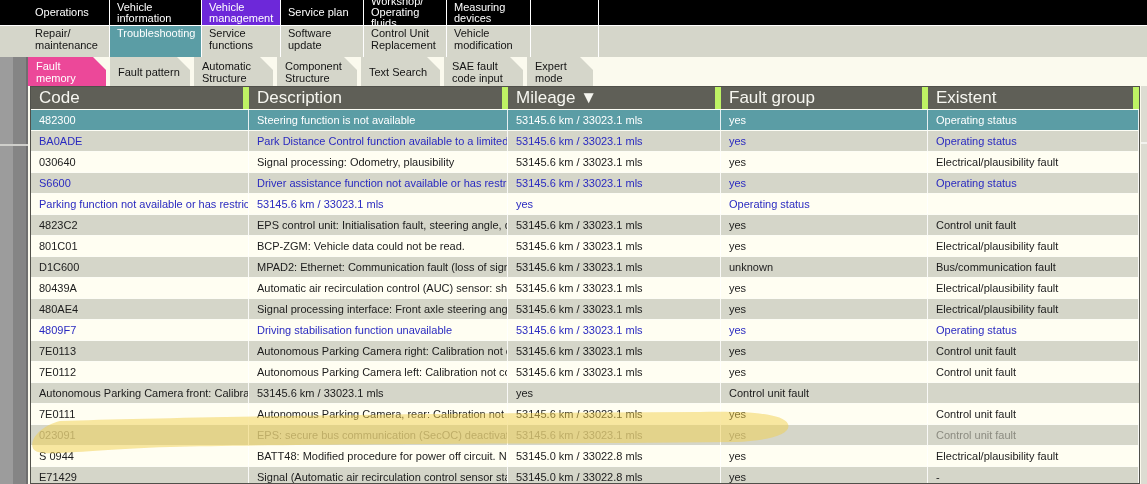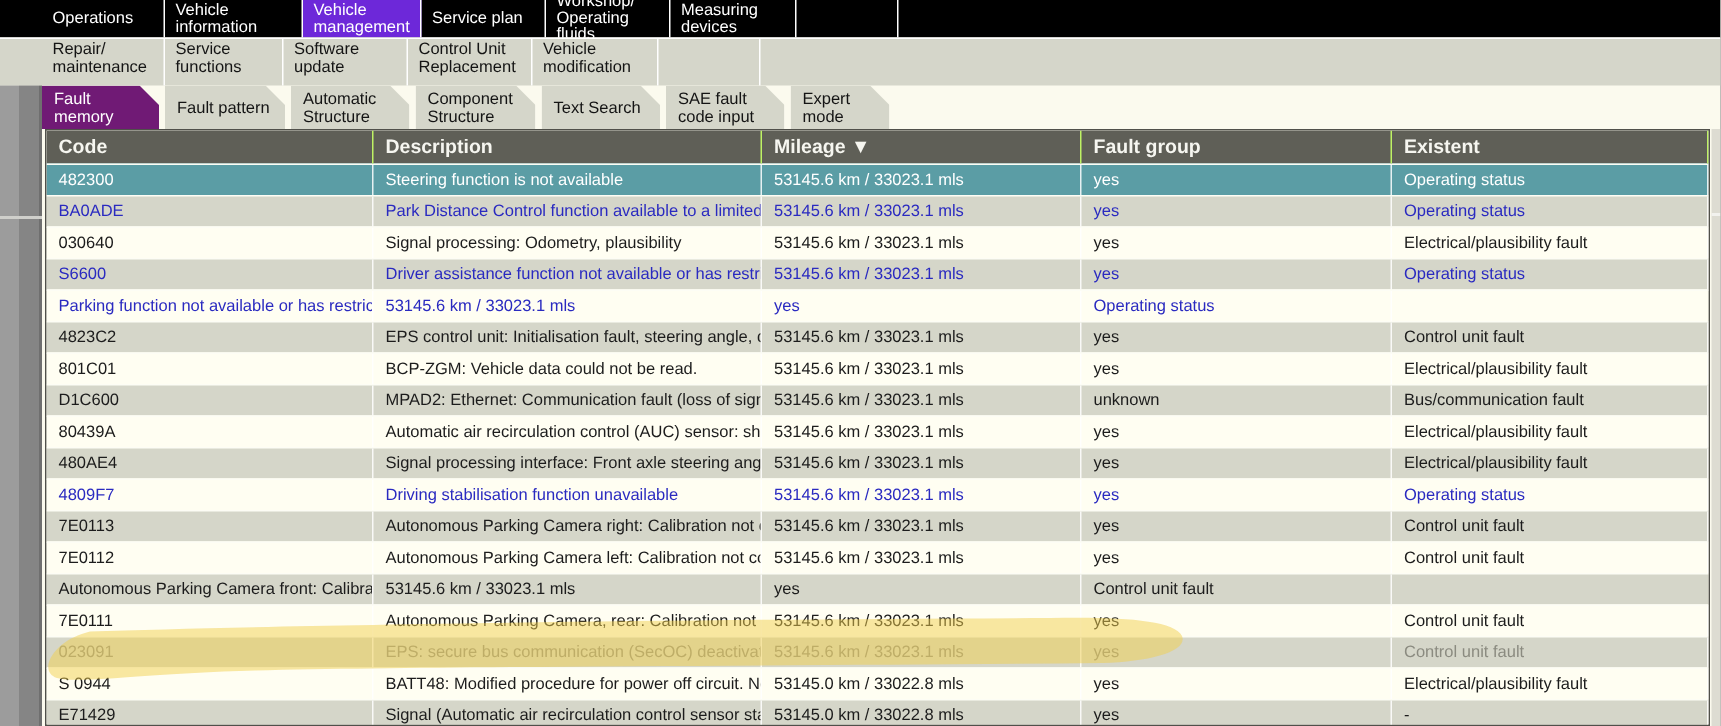--- a/index.html
+++ b/index.html
@@ -22,37 +22,37 @@
            display:flex;padding-left:28px;border-top:1px solid #fff}
   .scell{border-right:1px solid #fff;color:#141414;font-size:11px;line-height:12px;
          display:flex;padding:1px 7px;cursor:default}
   .scell.teal{background:#5b9da5;color:#fff}
 
   
   #tabs{position:absolute;left:28px;top:57px;height:29px;display:flex;gap:4px}
   .tab{height:29px;background:#d5d6ca;color:#141414;font-size:11px;line-height:12px;
        padding:2px 8px;display:flex;align-items:center;
        clip-path:polygon(0 0,calc(100% - 13px) 0,100% 13px,100% 100%,0 100%)}
-  .tab.teal{background:#701a75;color:#fff}
+  .tab.teal{background:#ec4899;color:#fff}
   .tb1{width:78px}.tb2{width:80px}.tb3{width:79px}.tb4{width:80px}.tb5{width:79px}.tb6{width:79px}.tb7{width:66px}
 
   
   #lstrip{position:absolute;left:0;top:57px;width:28px;height:427px;
           background:linear-gradient(90deg,#9c9c9c 0,#9c9c9c 13px,#858585 13px,#858585 26px,#6f6f6f 26px,#6f6f6f 28px)}
   #lstrip-line{position:absolute;left:0;top:144px;width:28px;height:2px;background:#cfcfcb}
   #rstrip{position:absolute;left:1141px;top:86px;width:6px;height:398px;background:#dddcd2}
   #rstrip-line{position:absolute;left:1141px;top:142px;width:6px;height:2px;background:#f2f2ee}
 
   
   #faulttable{position:absolute;left:30px;top:86px;width:1110px;height:398px;
               border:1px solid #50504a;background:#fffef2;overflow:hidden}
   .grid{display:grid;grid-template-columns:218px 259px 213px 207px 1fr}
   #thead{height:22px;background:#5f5f57}
-  .th{color:#f6f6f0;font-weight:bold;font-size:13px;line-height:11px;padding:5px 0 0 8px;
-      border-right:1px solid #bef264;white-space:nowrap;overflow:hidden;cursor:default}
+  .th{color:#f6f6f0;font-weight:normal;font-size:17px;line-height:11px;padding:5px 0 0 8px;
+      border-right:6px solid #bef264;white-space:nowrap;overflow:hidden;cursor:default}
   #tbody .trow{height:21px;border-top:1px solid #fdfdf5}
   .td{font-size:11px;line-height:12px;padding:4px 4px 0 8px;white-space:nowrap;overflow:hidden;
       border-right:1px solid rgba(255,255,255,.85);color:#1c1c1c}
   .trow.ivory{background:#fffef2}
   .trow.gray{background:#d5d6c9}
   .trow.sel{background:#5b9da5}
   .trow.sel .td{color:#fff}
   .trow.link .td{color:#2a2ac0}
   .trow.dim .td{color:#8b8b80}
 
@@ -89,20 +89,23 @@
         <span>Measuring devices</span>
       </div>
 <div class="mspacer1"></div>
       <div class="mspacer2"></div>
     </div>
   <div id="submenu">
   <div class="scell mc1">
         <span>Repair/ maintenance</span>
       </div>
 
+  <div class="scell mc2 teal">
+        <span>Troubleshooting</span>
+      </div>
 
   <div class="scell mc3">
         <span>Service functions</span>
       </div>
 
   <div class="scell mc4">
         <span>Software update</span>
       </div>
 
   <div class="scell mc5">

